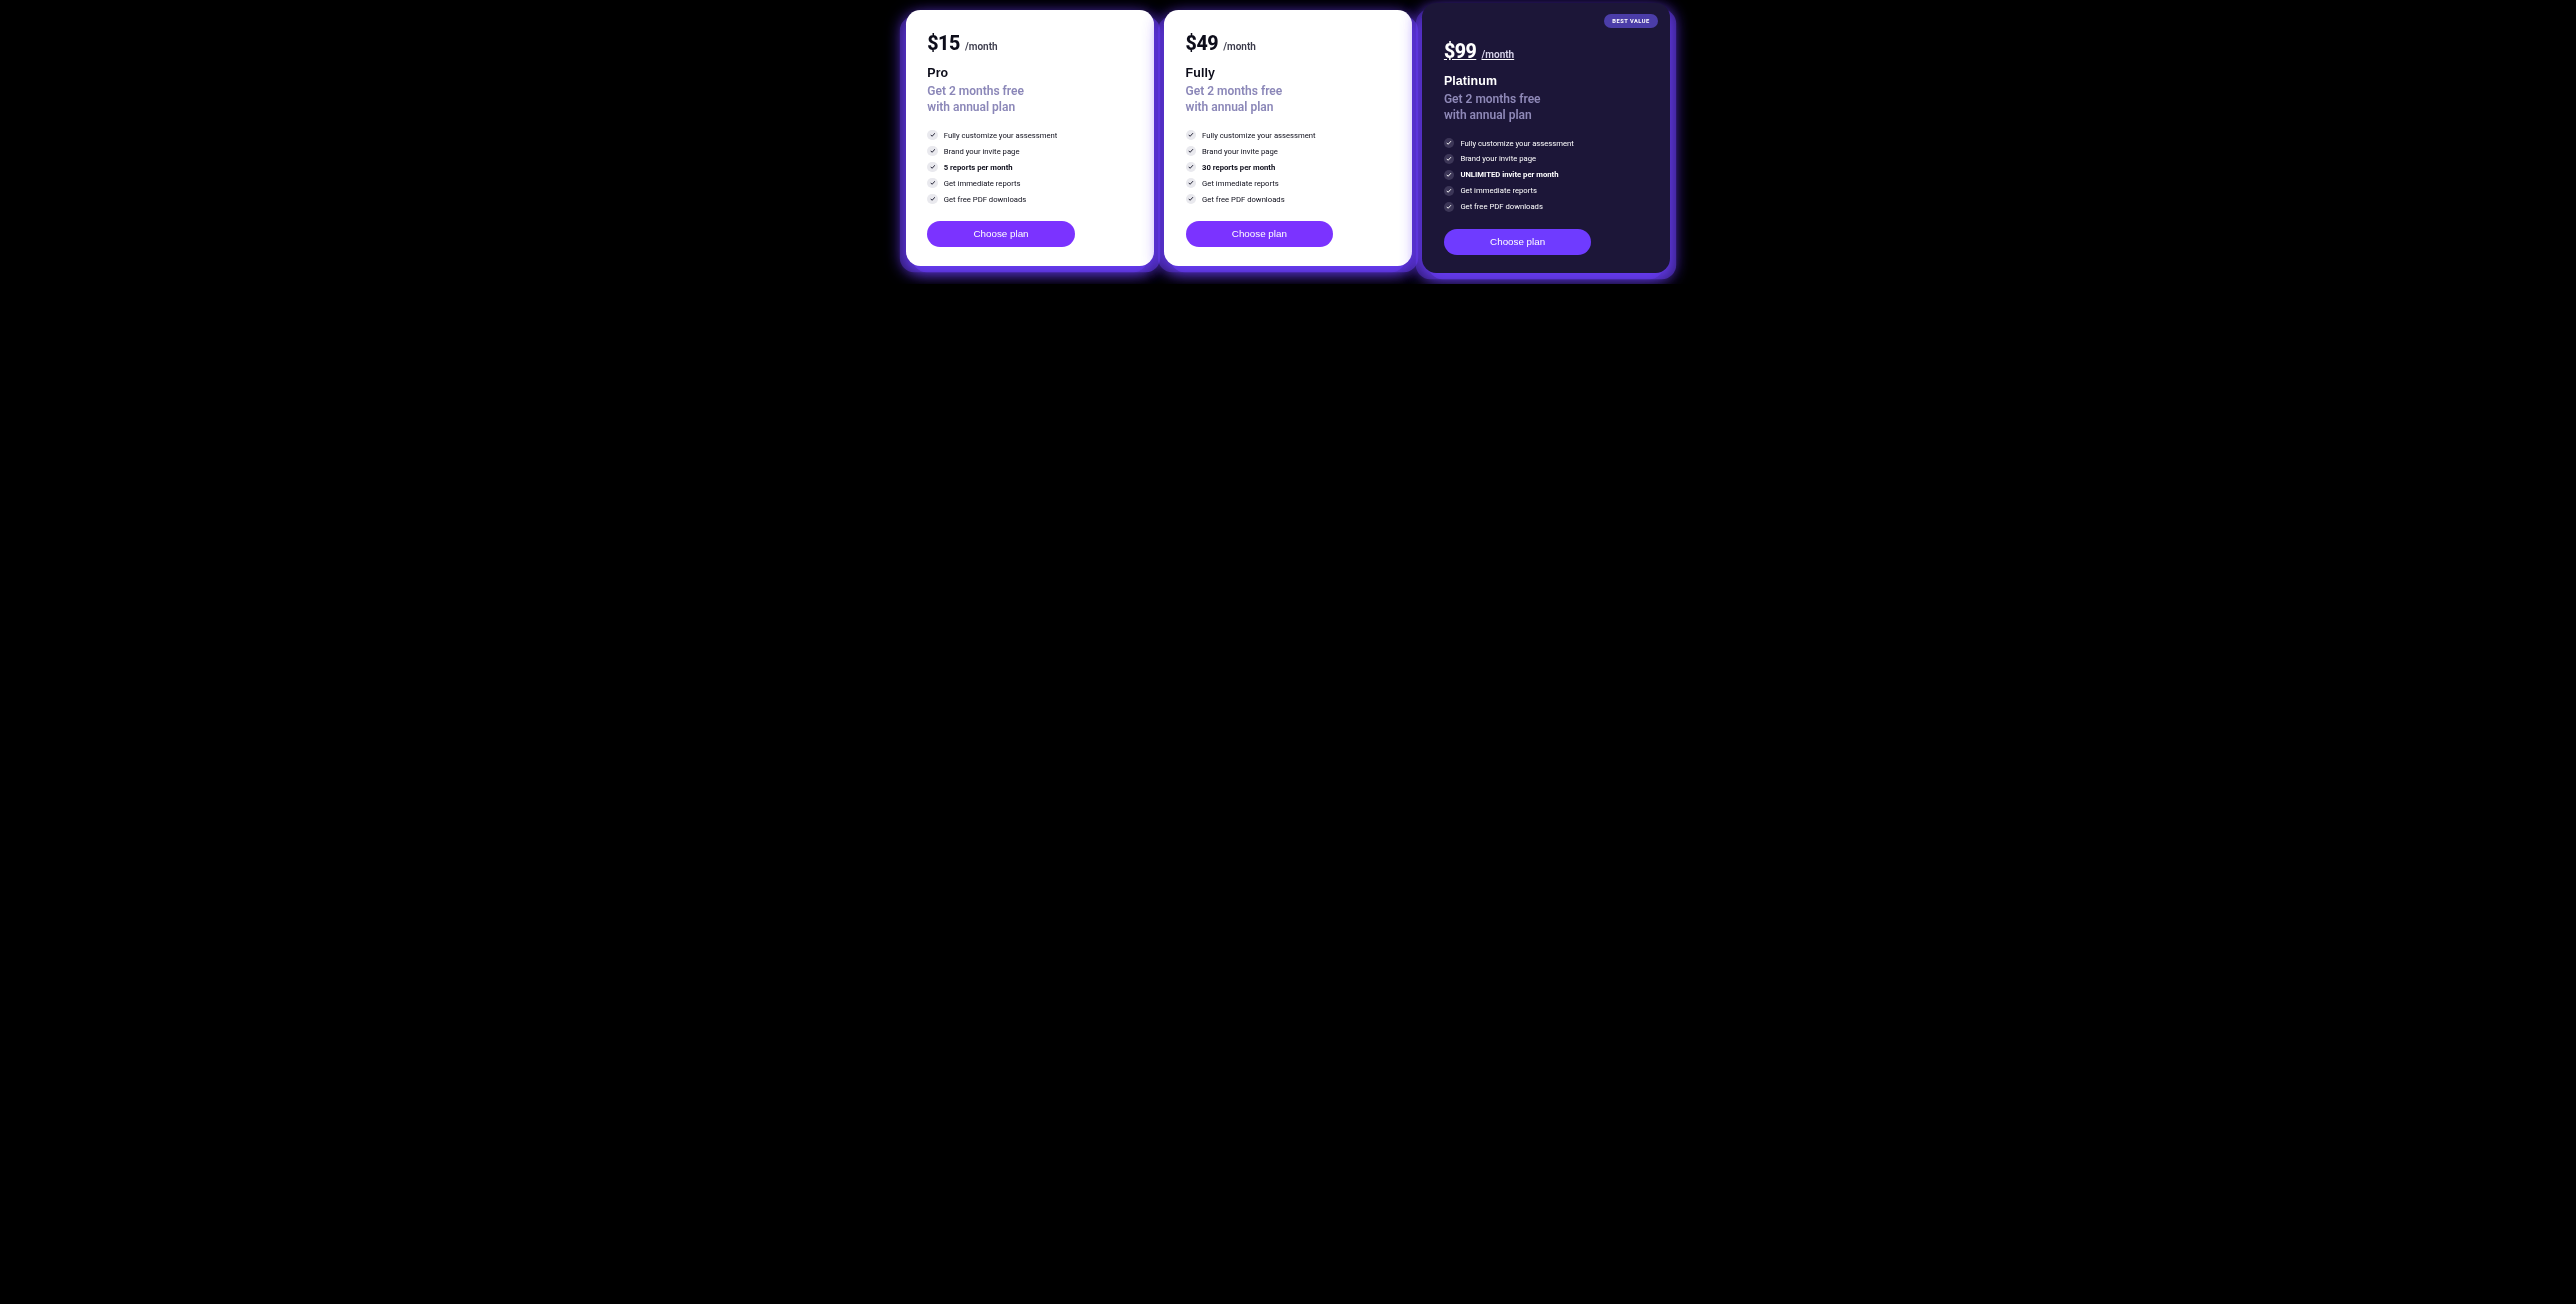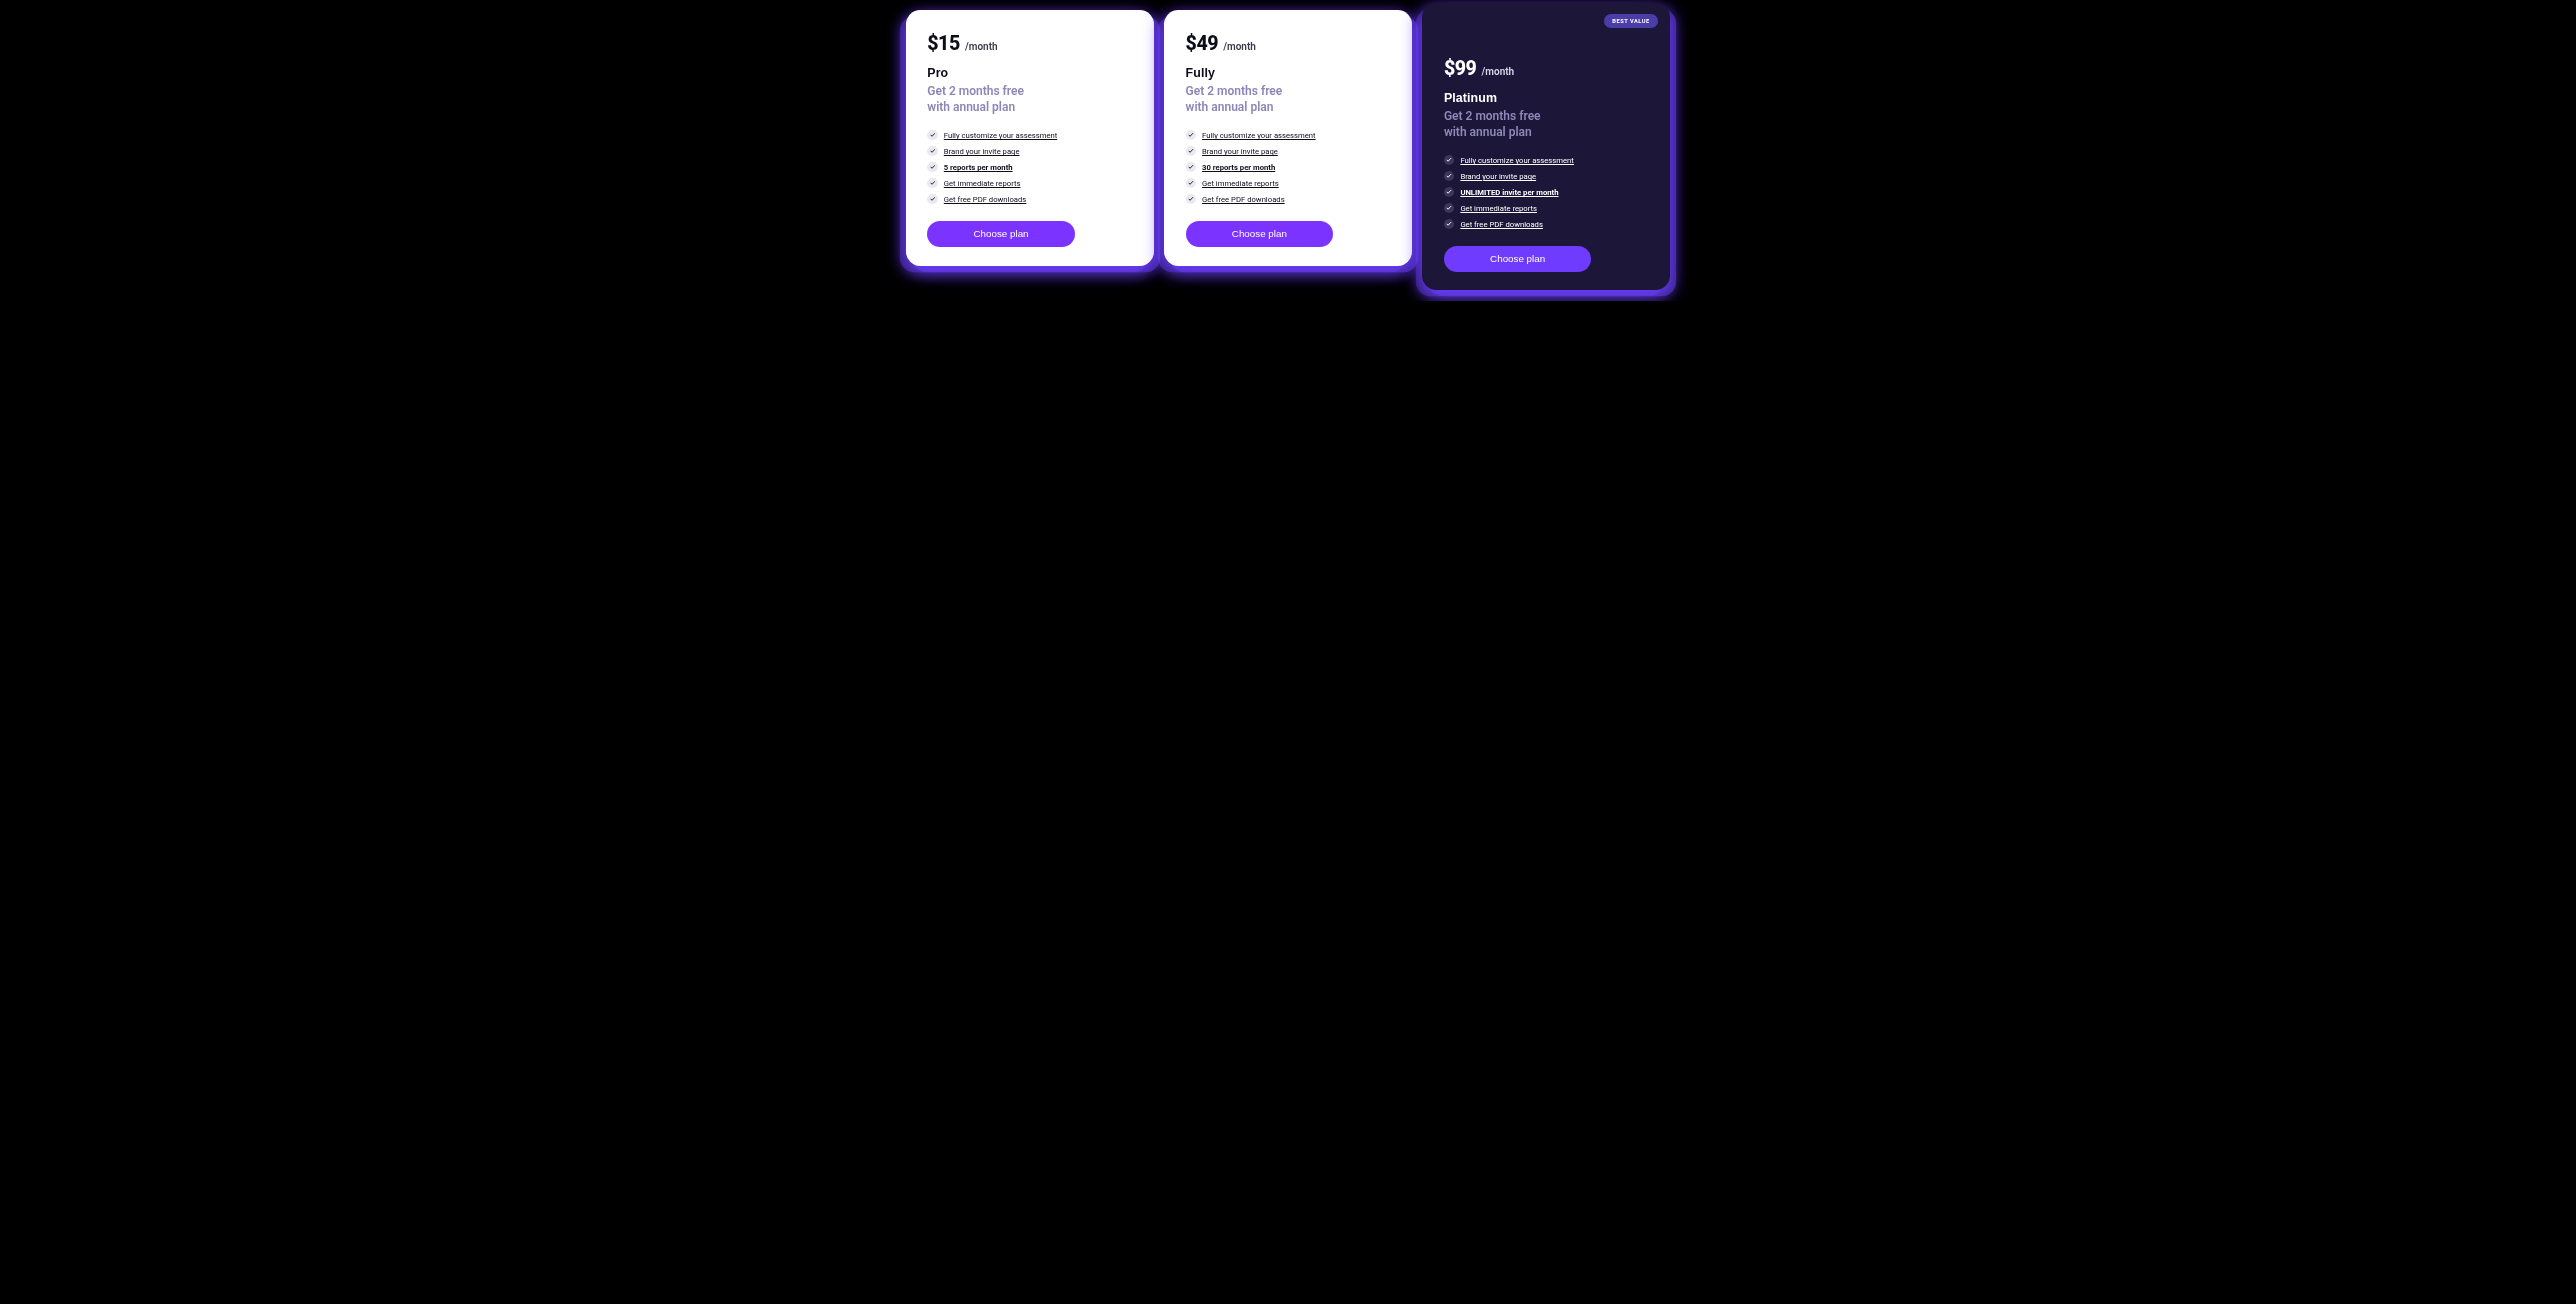--- a/index.html
+++ b/index.html
@@ -35,34 +35,34 @@
     font-weight: 700;
     letter-spacing: 0.5px;
     padding: 3.6px 8.2px;
     border-radius: 515px;
   }
   .price-row { display: flex; align-items: baseline; gap: 5.2px; margin-bottom: 11.3px; }
   .price { font-size: 19.6px; font-weight: 800; letter-spacing: -0.5px; }
   .period { font-size: 10px; font-weight: 600; }
   .card.light .period { color: #3a3a4a; }
   .card.dark  .period { color: #d9d5ec; }
-  .card.dark .price-row { margin-top: 32px; }
+  .card.dark .price-row { margin-top: 15px; text-decoration: underline; }
   .plan-name {
     font-size: 12.4px;
     font-weight: 800;
     margin-bottom: 3.1px;
     font-family: "Arial Black", Arial, sans-serif;
     font-stretch: condensed;
     letter-spacing: 0.1px;
   }
   .promo { font-size: 12px; font-weight: 600; line-height: 1.35; margin-bottom: 14.4px; }
   .card.light .promo { color: #8b87b8; }
   .card.dark  .promo { color: #8f89b8; }
   .features { list-style: none; display: flex; flex-direction: column; gap: 5.7px; margin-bottom: 16.5px; }
-  .feat { display: flex; align-items: flex-end; gap: 6.2px; font-size: 7.7px; text-decoration: underline; }
+  .feat { display: flex; align-items: center; gap: 6.2px; font-size: 7.7px; }
   .feat.bold { font-weight: 700; }
   .check {
     width: 10.3px; height: 10.3px; border-radius: 50%;
     display: flex; align-items: center; justify-content: center;
     flex-shrink: 0;
   }
   .card.light .check { background: #e9e9ee; }
   .card.dark  .check { background: #3c3657; }
   .check svg { width: 5.7px; height: 5.7px; display: block; }
   .card.light .check svg { stroke: #1a1a2e; }

